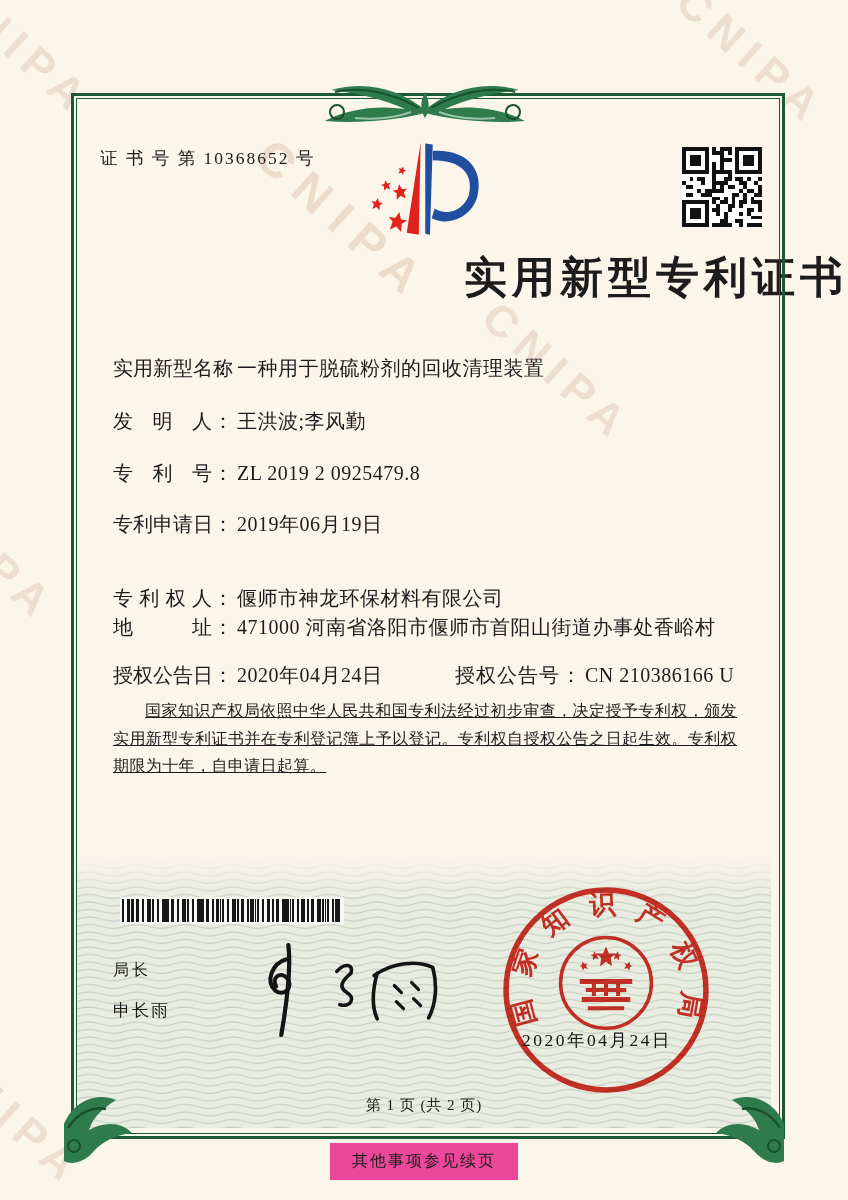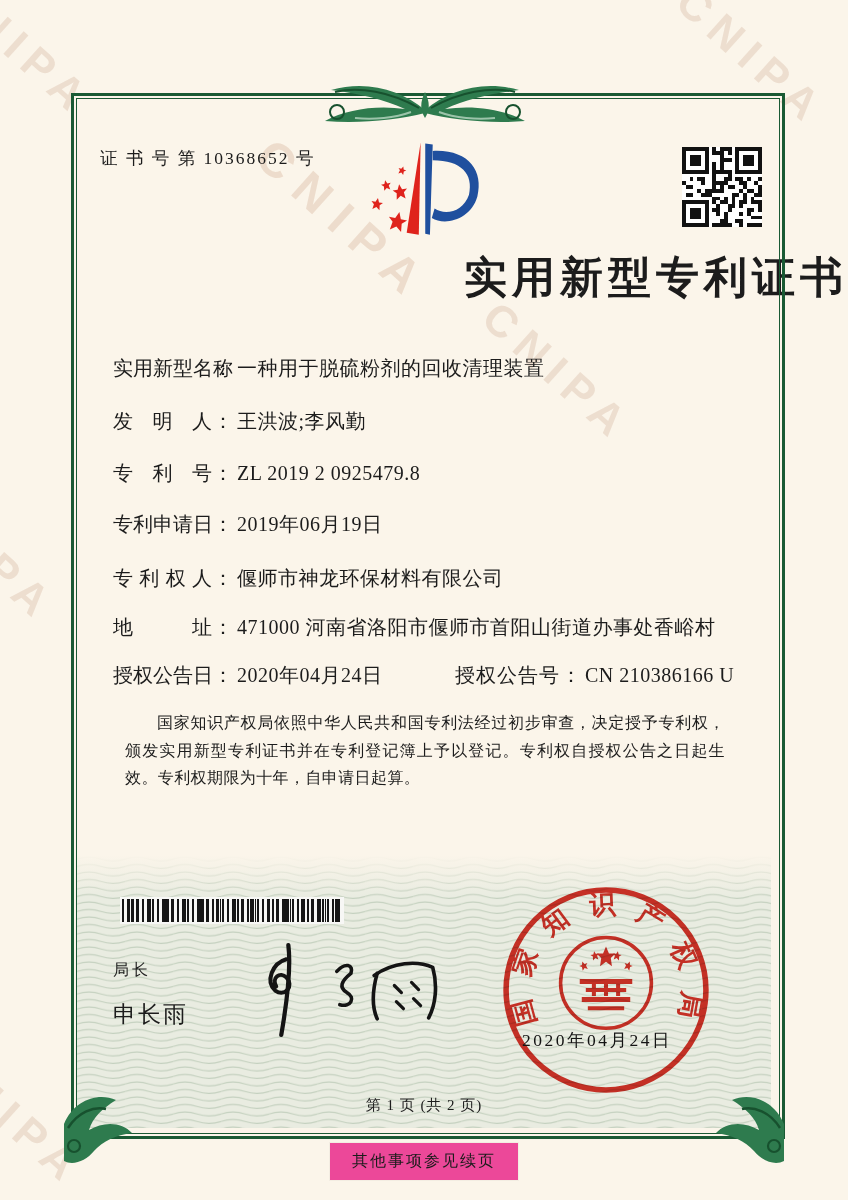--- a/index.html
+++ b/index.html
@@ -36,47 +36,47 @@
   .cert-no{position:absolute;left:100px;top:146px;font-size:17.5px;letter-spacing:2px;z-index:3;text-align:right;}
   .logo{position:absolute;left:336px;top:128px;z-index:3;}
   .qr{position:absolute;left:682px;top:147px;z-index:3;}
   .doc-title{
     position:absolute;left:0;top:249px;width:848px;text-align:right;
     font-size:43px;font-weight:bold;letter-spacing:5px;z-index:3;
   }
   
   .field-row{position:absolute;left:113px;width:672px;font-size:20px;z-index:3;white-space:nowrap;}
   .r0{top:355px;} .r1{top:408px;} .r2{top:460px;} .r3{top:511px;}
-  .r4{top:565px;} .r5{top:614px;} .r6{top:662px;}
+  .r4{top:585px;} .r5{top:614px;} .r6{top:662px;}
   .flabel{display:inline-block;width:99px;text-align:justify;text-align-last:justify;}
   .fcolon{display:inline-block;margin:0 4px 0 1px;}
   .fvalue{letter-spacing:.5px;}
   .pair2{position:absolute;left:342px;top:0;}
   .pair2 .flabel2{letter-spacing:1px;text-align:center;}
   
   .body-text{
     position:absolute;left:113px;top:697px;width:624px;z-index:3;
     font-size:16px;line-height:27.5px;text-align:justify;letter-spacing:.4px;
   }
-  .body-text p{margin:12px;text-indent:2em;}
+  .body-text p{margin:0;text-indent:2em;text-decoration:underline;}
   
   .band{position:absolute;left:77px;top:855px;width:694px;height:273px;overflow:hidden;z-index:2;}
   .band-fade{position:absolute;left:0;top:0;width:100%;height:42px;
     background:linear-gradient(#fbf5ea,rgba(251,245,234,0));}
   .barcode{
     position:absolute;left:120px;top:897px;width:220px;height:23px;z-index:3;
     background:#fff;padding:0;
     background-image:
       repeating-linear-gradient(90deg,#161616 0 2px,rgba(0,0,0,0) 2px 5px),
       repeating-linear-gradient(90deg,#161616 0 1px,rgba(0,0,0,0) 1px 7px),
       repeating-linear-gradient(90deg,rgba(0,0,0,0) 0 9px,#161616 9px 12px,rgba(0,0,0,0) 12px 17px);
     background-color:#f7f7f5;border:2px solid #f7f7f5;
   }
   .signer-title{position:absolute;left:113px;top:960px;font-size:16px;letter-spacing:3px;z-index:3;}
-  .signer-name{position:absolute;left:113px;top:999px;font-size:23px;letter-spacing:2px;z-index:3;font-family:Liberation Serif, serif;}
+  .signer-name{position:absolute;left:113px;top:999px;font-size:17px;letter-spacing:2px;z-index:3;font-family:Liberation Serif, serif;}
   .signature{position:absolute;left:252px;top:928px;z-index:3;}
   .seal{position:absolute;left:498px;top:882px;z-index:3;mix-blend-mode:multiply;opacity:.95;}
   .seal-date{
     position:absolute;left:522px;top:1028px;z-index:4;font-size:17.5px;
     letter-spacing:2.5px;color:#141414;
   }
   .page-info{position:absolute;left:0;top:1096px;width:848px;text-align:center;font-size:15px;z-index:3;letter-spacing:1px;}
   .footer-note{
     position:absolute;left:50%;transform:translateX(-50%);top:1143px;z-index:3;
     background:#ec4899;padding:8px 22px;font-size:16px;letter-spacing:2px;

